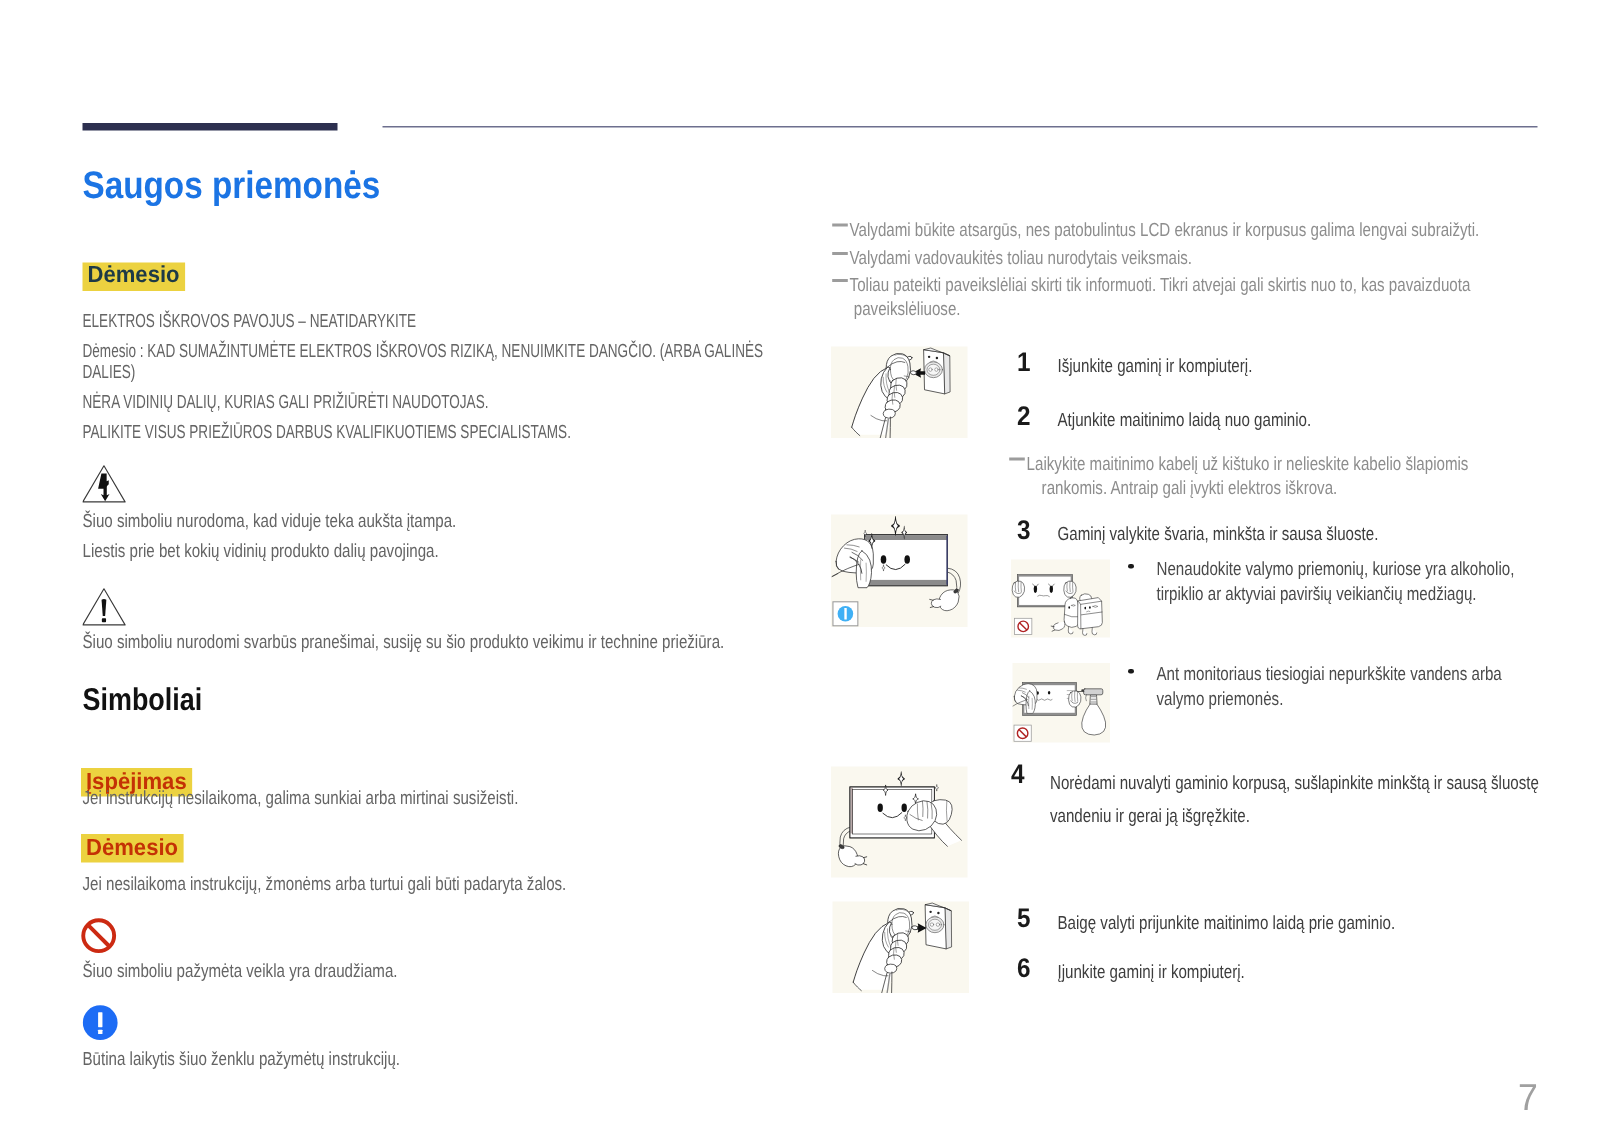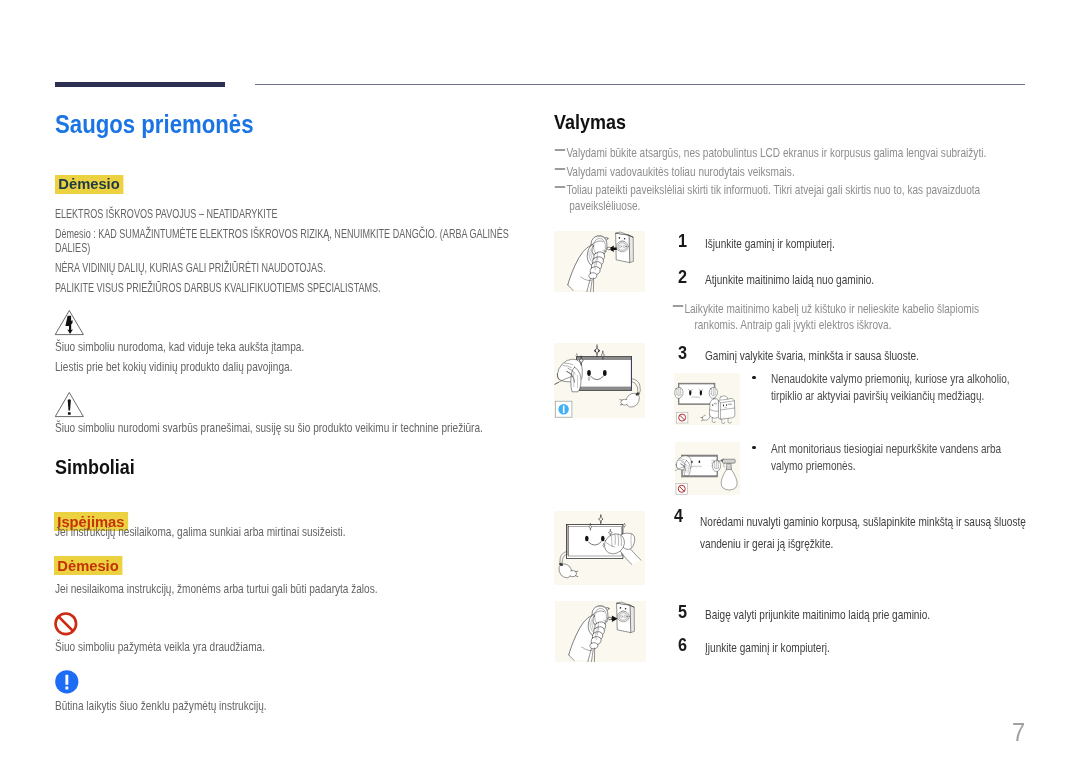--- a/index.html
+++ b/index.html
@@ -98,23 +98,20 @@
 
   <div class="abs" style="left:54.6px;top:657.5px">
     <svg width="24" height="24" viewBox="0 0 24 24">
       <circle cx="11.8" cy="11.8" r="11.6" fill="#1d6cf5"></circle>
       <rect x="10.4" y="4.8" width="2.9" height="10.0" rx="0.3" fill="#fff"></rect>
       <rect x="10.4" y="16.5" width="2.9" height="2.9" rx="0.3" fill="#fff"></rect>
     </svg>
   </div>
   <p class="bt" style="position:absolute;left:55px;top:687px;width:590px">Būtina laikytis šiuo ženklu pažymėtų instrukcijų.</p>
 
-  <div class="col-r">
-    <h2 class="sec">Valymas</h2>
-  </div>
 
   <p class="dashrow" style="position:absolute;left:554px;top:133px;width:600px"><span class="dash"></span><span>Valydami būkite atsargūs, nes patobulintus LCD ekranus ir korpusus galima lengvai subraižyti.</span></p>
   <p class="dashrow" style="position:absolute;left:554px;top:152px;width:600px"><span class="dash"></span><span>Valydami vadovaukitės toliau nurodytais veiksmais.</span></p>
   <p class="dashrow" style="position:absolute;left:554px;top:170px;width:570px;padding-left:19px;text-indent:-3.5px"><span class="dash"></span><span>Toliau pateikti paveikslėliai skirti tik informuoti. Tikri atvejai gali skirtis nuo to, kas pavaizduota paveikslėliuose.</span></p>
 
   <div class="illu" style="left:554px;top:219px;width:91px;height:61px">
     <svg width="91" height="61" viewBox="0 0 91 61" id="svg-unplug">
         <g stroke="#2a2a2a" stroke-linejoin="round" stroke-linecap="round" fill="#fff">
   <path d="M75.0 4.2 L79.2 6.2 L79.4 30.3 L75.8 31.6 Z" fill="#e8e8e8" stroke-width="0.45"></path>
   <path d="M62.0 2.1 L75.0 4.2 L75.8 31.6 L62.6 28.9 Z" fill="#fff" stroke-width="0.5"></path>

